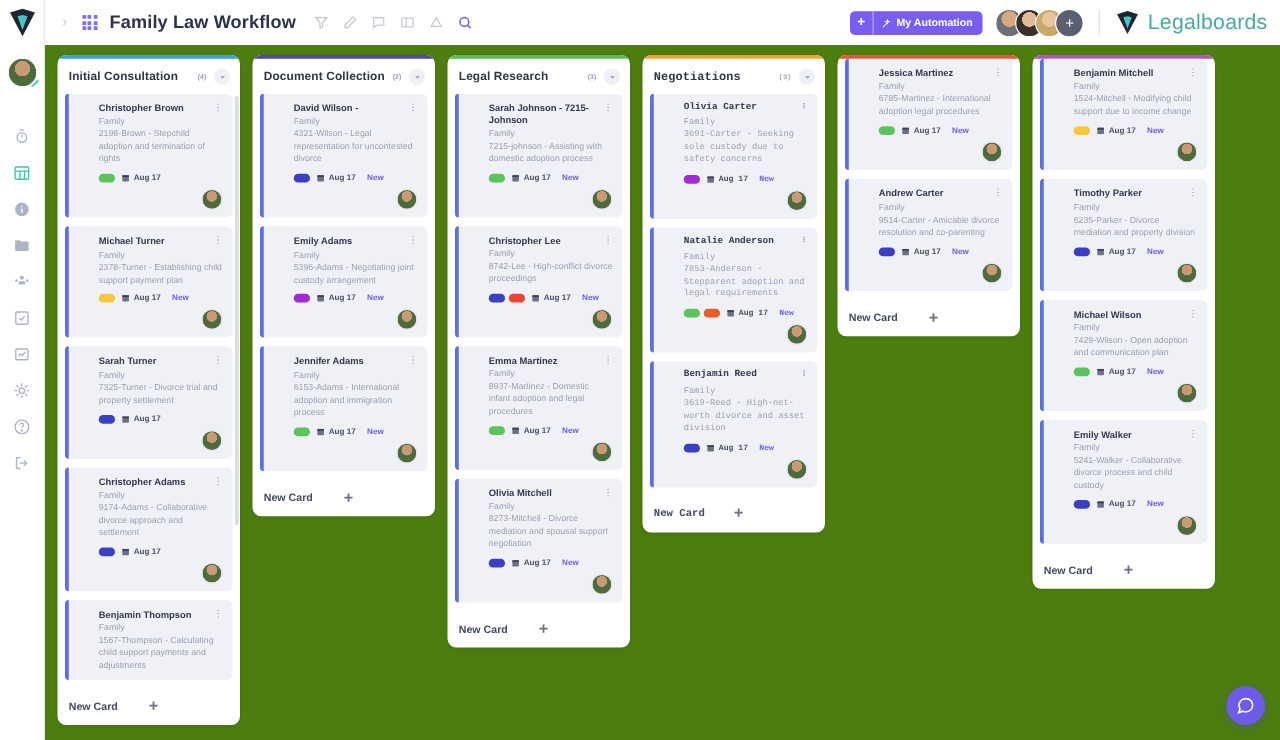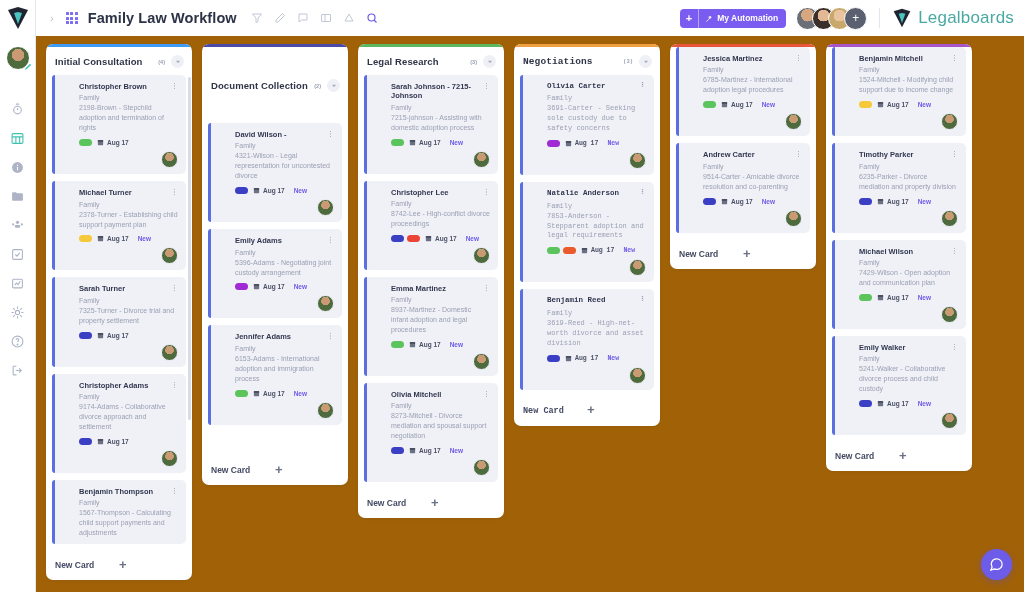--- a/index.html
+++ b/index.html
@@ -64,21 +64,21 @@
   .av1 { background: radial-gradient(circle at 50% 34%, #d7a87f 0 36%, #6b6f78 37% 100%); }
   .av2 { background: radial-gradient(circle at 50% 36%, #e3b894 0 34%, #3a2f2a 35% 100%); }
   .av3 { background: radial-gradient(circle at 50% 36%, #e9c49e 0 34%, #c9a96b 35% 100%); }
   .av-plus { background: #5b6070; color: #fff; display:flex; align-items:center; justify-content:center;
              font-size: 12px; cursor:pointer; }
   .divider-v { width: 1px; height: 20px; background: #e3e5ee; margin-right: 12px; }
   .brand { display: flex; align-items: center; gap: 6px; }
   .brand-name { font-size: 17px; color: #4aa9a2; letter-spacing: .2px; }
 
   
-  .board-wrap { flex: 1; position: relative; background: #a16207; overflow: hidden; }
+  .board-wrap { flex: 1; position: relative; background: #4d7c0f; overflow: hidden; }
   .board {
     display: flex; gap: 10px; padding: 8px 0 0 10px; height: 100%;
   }
   .col { width: 146px; flex: 0 0 146px; display: flex; flex-direction: column; }
   .col-card {
     background: #fff; border-radius: 7px; box-shadow: 0 1px 3px rgba(40,45,70,.10);
     display: flex; flex-direction: column; overflow: hidden; max-height: 100%;
   }
   .col-accent { height: 3px; width: 100%; }
   .col-head {
@@ -402,21 +402,21 @@
       <span style="position: absolute; left: 0px; top: 0px; bottom: 0px; width: 2.5px; border-radius: 5px 0px 0px 5px; background: rgb(91, 111, 224);"></span>
                 </div>
       </div>
       <div class="newcard">
         <span>New Card</span>
         <span class="plus">+</span>
       </div>
     </div>
           </div>
           <div class="col">
-    <div class="col-card" style="max-height: 540px; gap: 24px;">
+    <div class="col-card" style="max-height: 540px;">
       <div class="col-accent" style="background:#4a4aa8"></div>
       <div class="col-head">
         <div class="col-title">Document Collection</div>
         <div class="col-count">(2)</div>
         <div class="col-caret">
           <svg viewBox="0 0 24 24" fill="currentColor">
                     <path d="M4 7h16l-8 10z"></path>
                   </svg>
         </div>
       </div>

